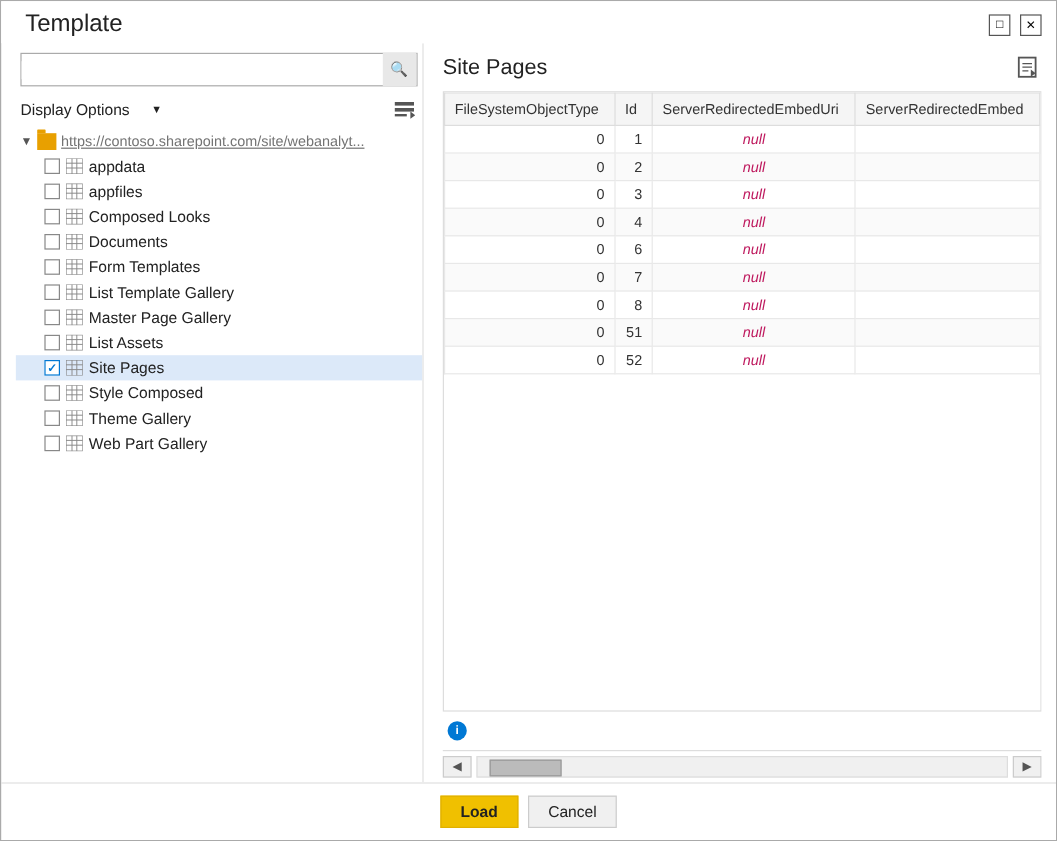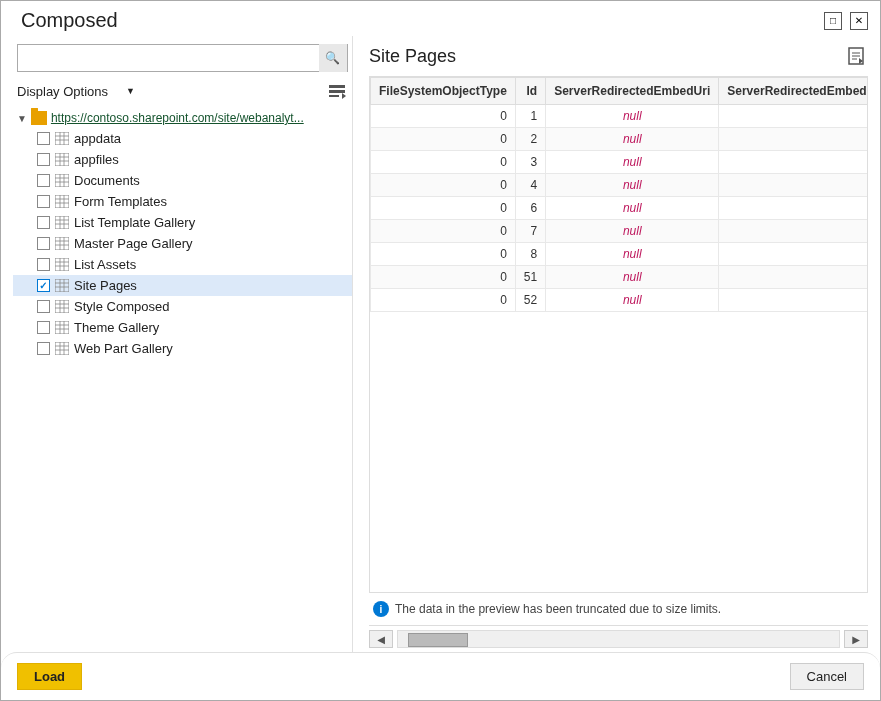--- a/index.html
+++ b/index.html
@@ -149,21 +149,21 @@
       position: absolute;
       top: -4px;
       left: 0;
       width: 7px;
       height: 4px;
       background: #e8a000;
       border-radius: 2px 2px 0 0;
     }
     .root-label {
       font-size: 12px;
-      color: #14532d;
+      color: #737373;
       text-decoration: underline;
       cursor: pointer;
     }
     .tree-item {
       display: flex;
       align-items: center;
       padding: 3px 4px 3px 24px;
       cursor: pointer;
       gap: 4px;
     }
@@ -244,22 +244,22 @@
     }
     .data-table {
       width: 100%;
       border-collapse: collapse;
       font-size: 12px;
     }
     .data-table th {
       background: #f5f5f5;
       border: 1px solid #ddd;
       padding: 6px 8px;
-      text-align: right;
-      font-weight: 700;
+      text-align: left;
+      font-weight: 400;
       color: #333;
       white-space: nowrap;
     }
     .data-table td {
       border: 1px solid #e8e8e8;
       padding: 4px 8px;
       color: #333;
       text-align: right;
     }
     .data-table td.null-val {
@@ -324,25 +324,24 @@
       width: 60px;
       height: 14px;
       background: #bbb;
       border: 1px solid #999;
       cursor: pointer;
     }
     
     .footer {
       display: flex;
       align-items: center;
-      justify-content: space-between;
+      justify-content: center;
       padding: 10px 16px;
       gap: 8px;
       border-top: 1px solid #e0e0e0;
-      border-radius: 16px;
     }
     .btn {
       padding: 5px 16px;
       border: 1px solid #ccc;
       background: #f0f0f0;
       cursor: pointer;
       font-size: 13px;
       color: #222;
     }
     .btn.primary {
@@ -352,21 +351,21 @@
       font-weight: 600;
     }
   </style>
 </head>
 <body>
 
 <div class="dialog">
 
   <div class="title-bar">
     <div class="title-bar-left">
-      <h1>Composed</h1>
+      <h1>Template</h1>
     </div>
     <div class="title-bar-right">
       <button class="title-btn minimize">□</button>
       <button class="title-btn close">✕</button>
     </div>
   </div>
 
   <div class="content">
 
     <div class="left-panel">
@@ -431,20 +430,33 @@
           <div class="checkbox"></div>
           <span class="table-icon">
             <svg viewBox="0 0 14 13">
                 <rect x="0" y="0" width="14" height="13" fill="none" stroke="#888" stroke-width="1"></rect>
                 <line x1="0" y1="4" x2="14" y2="4" stroke="#888" stroke-width="0.8"></line>
                 <line x1="0" y1="8" x2="14" y2="8" stroke="#888" stroke-width="0.8"></line>
                 <line x1="5" y1="0" x2="5" y2="13" stroke="#888" stroke-width="0.8"></line>
                 <line x1="9" y1="0" x2="9" y2="13" stroke="#888" stroke-width="0.8"></line>
               </svg>
           </span>
+          <span class="item-label">Composed Looks</span>
+        </div>
+        <div class="tree-item">
+          <div class="checkbox"></div>
+          <span class="table-icon">
+            <svg viewBox="0 0 14 13">
+                <rect x="0" y="0" width="14" height="13" fill="none" stroke="#888" stroke-width="1"></rect>
+                <line x1="0" y1="4" x2="14" y2="4" stroke="#888" stroke-width="0.8"></line>
+                <line x1="0" y1="8" x2="14" y2="8" stroke="#888" stroke-width="0.8"></line>
+                <line x1="5" y1="0" x2="5" y2="13" stroke="#888" stroke-width="0.8"></line>
+                <line x1="9" y1="0" x2="9" y2="13" stroke="#888" stroke-width="0.8"></line>
+              </svg>
+          </span>
           <span class="item-label">Documents</span>
         </div>
         <div class="tree-item">
           <div class="checkbox"></div>
           <span class="table-icon">
             <svg viewBox="0 0 14 13">
                 <rect x="0" y="0" width="14" height="13" fill="none" stroke="#888" stroke-width="1"></rect>
                 <line x1="0" y1="4" x2="14" y2="4" stroke="#888" stroke-width="0.8"></line>
                 <line x1="0" y1="8" x2="14" y2="8" stroke="#888" stroke-width="0.8"></line>
                 <line x1="5" y1="0" x2="5" y2="13" stroke="#888" stroke-width="0.8"></line>
@@ -625,21 +637,20 @@
               <td>52</td>
               <td class="null-val">null</td>
               <td></td>
             </tr>
           </tbody>
         </table>
       </div>
 
       <div class="truncate-notice">
         <span class="info-icon">i</span>
-        <span>The data in the preview has been truncated due to size limits.</span>
       </div>
 
       <div class="scrollbar-area">
         <div class="scroll-arrow">◀</div>
         <div class="scroll-track">
           <div class="scroll-thumb"></div>
         </div>
         <div class="scroll-arrow">▶</div>
       </div>
     </div>

